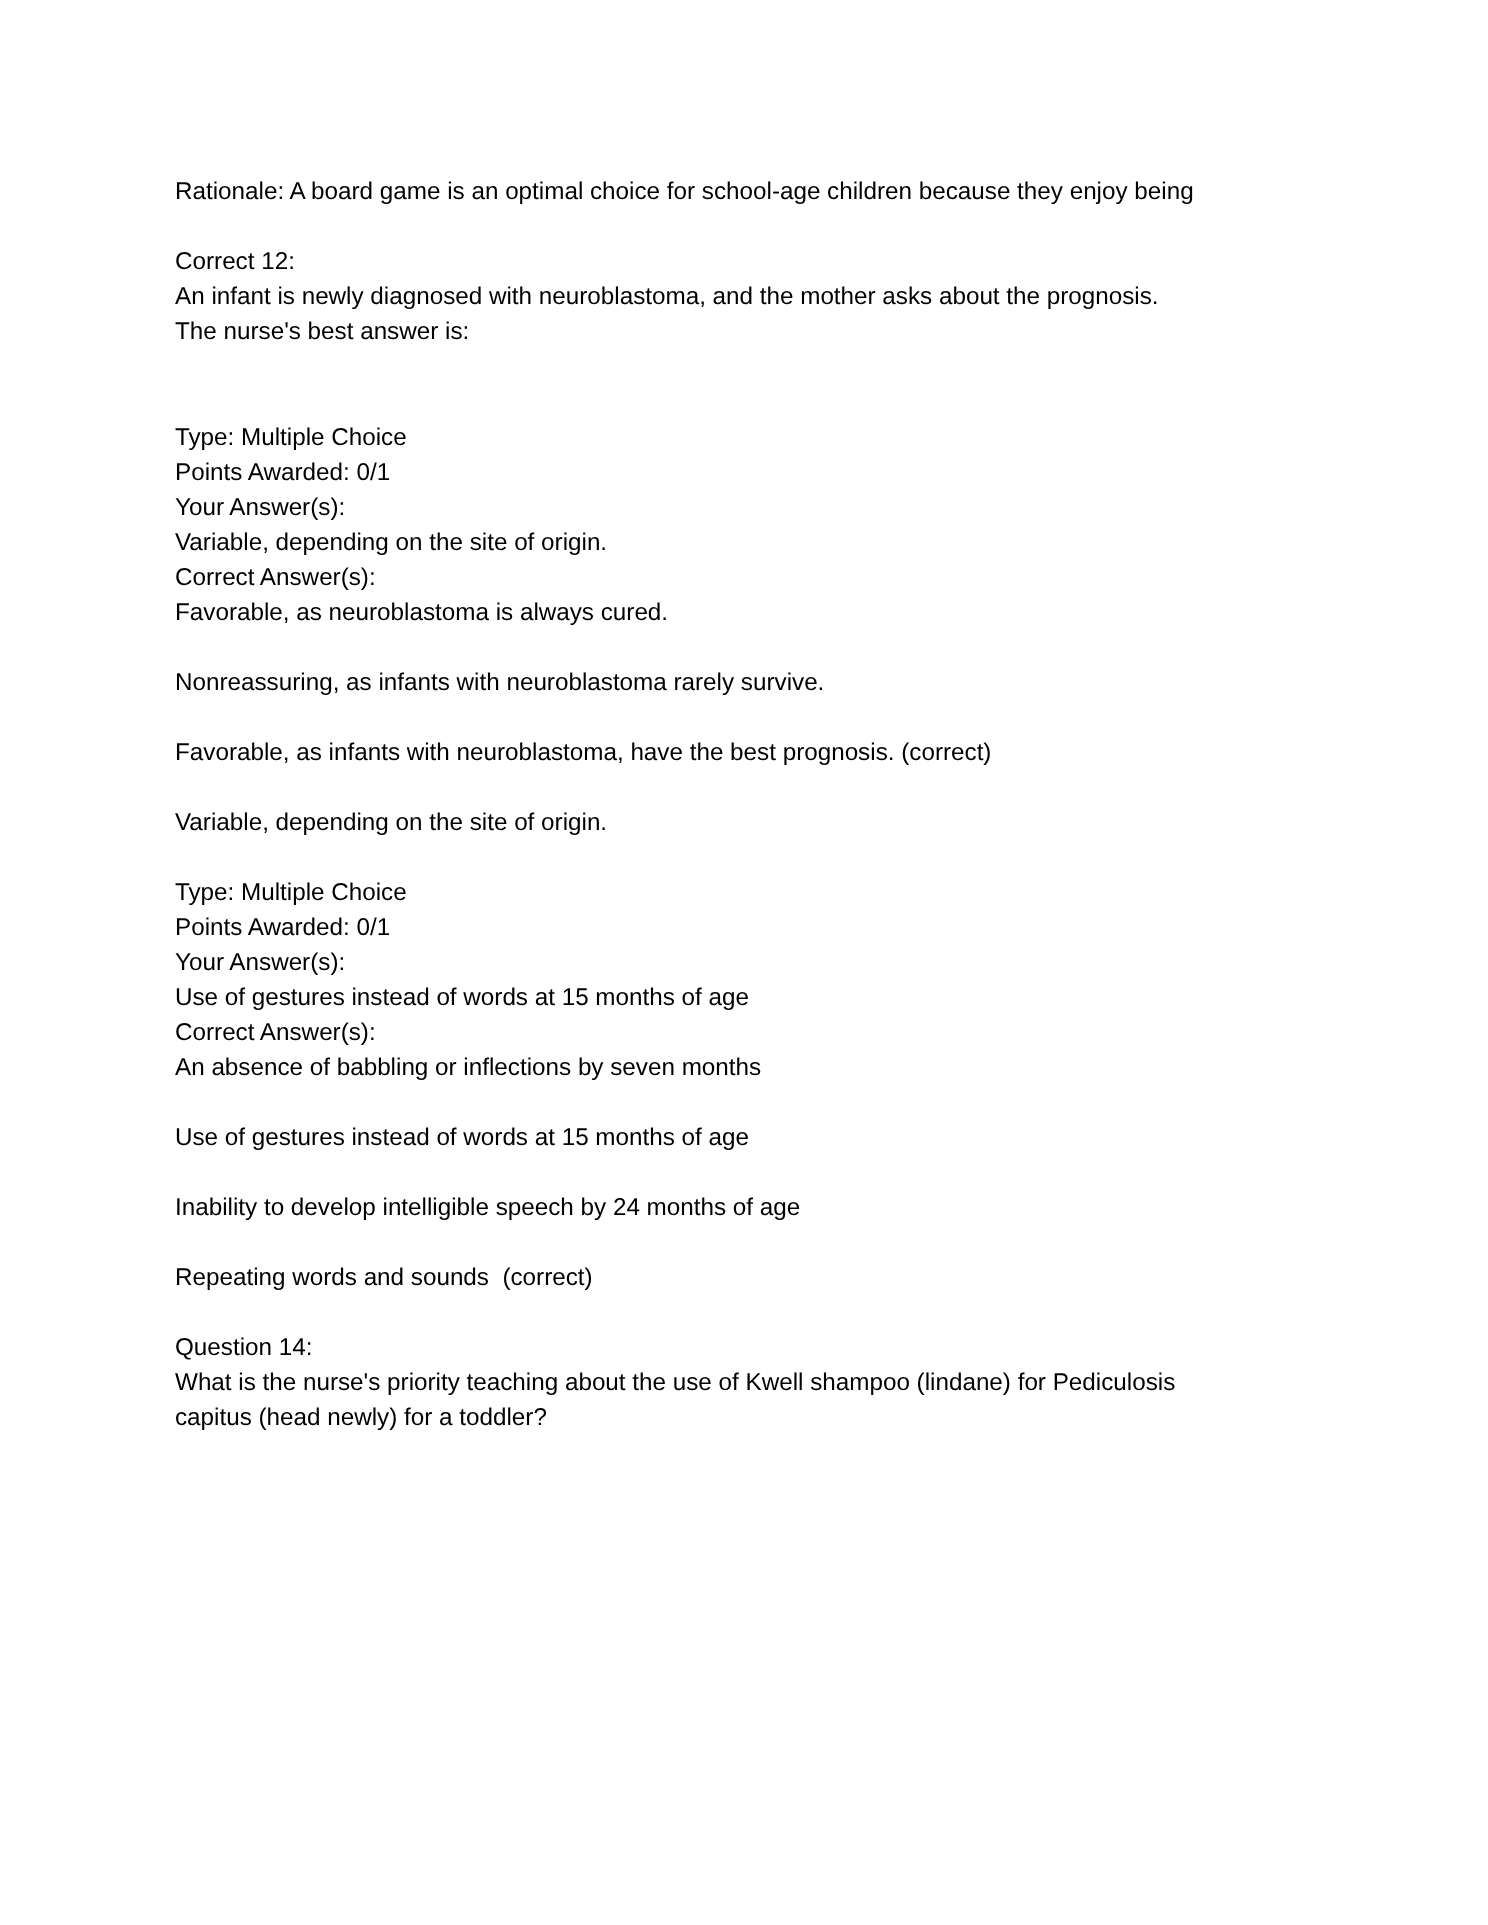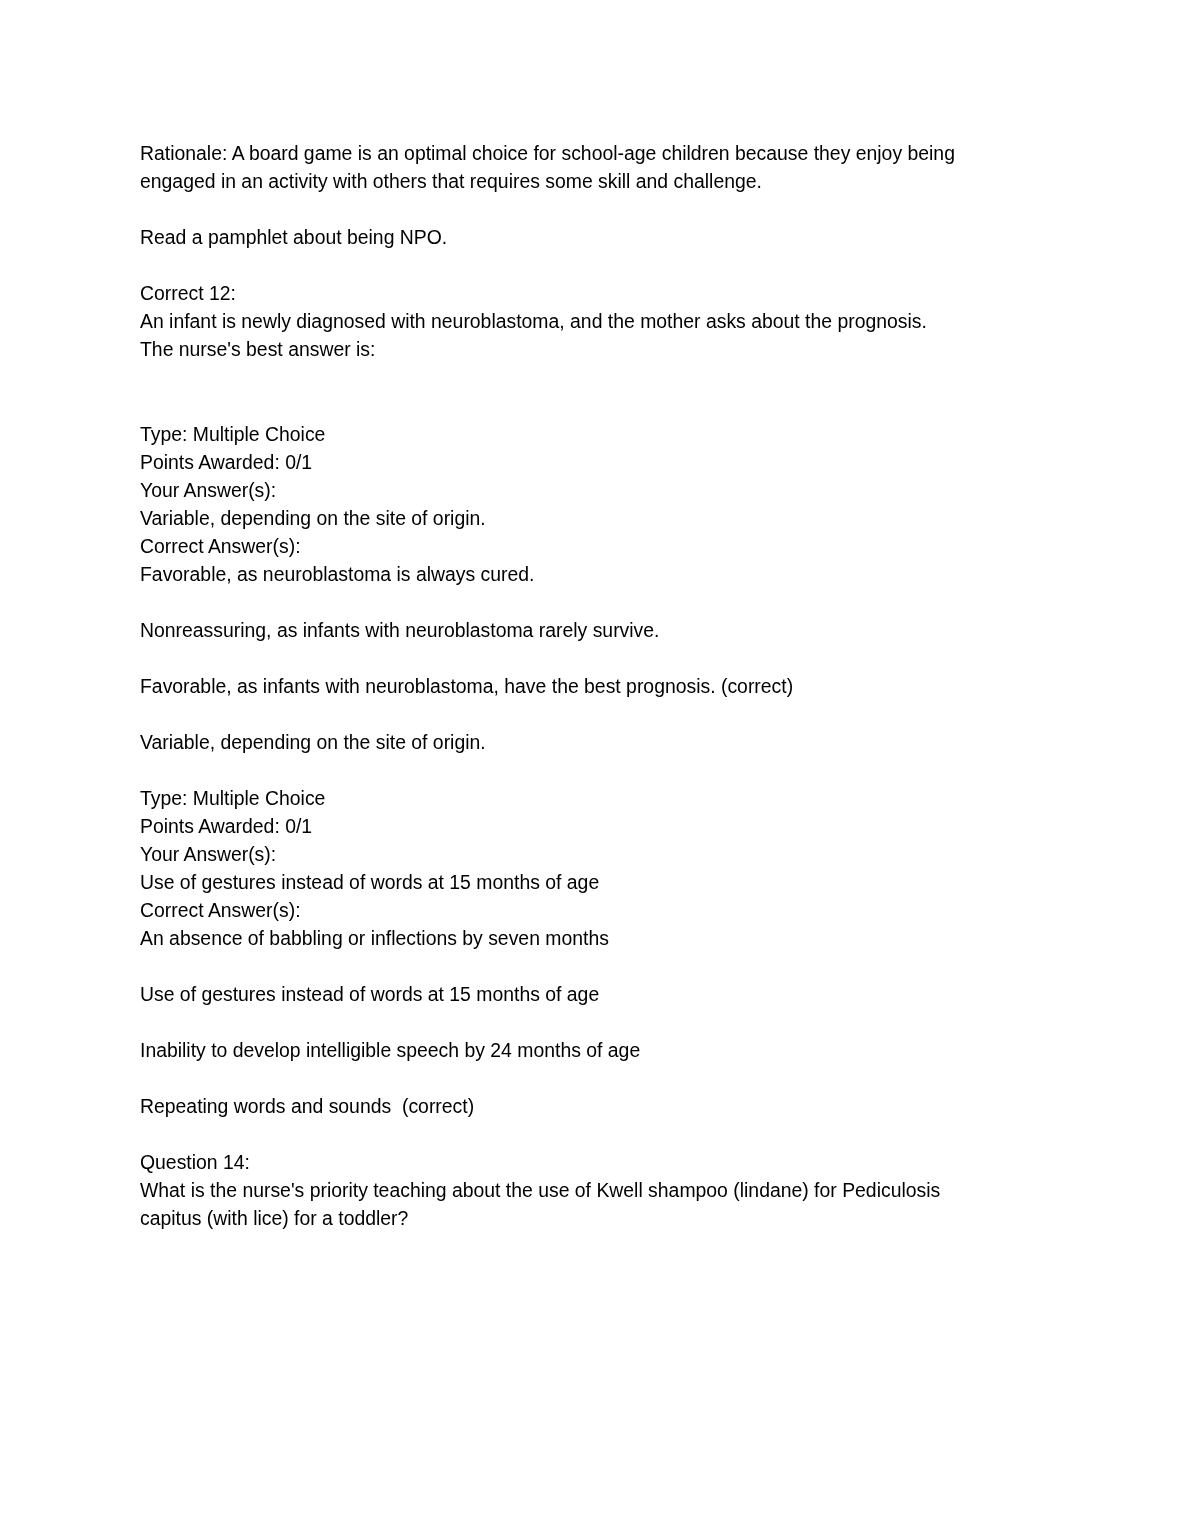--- a/index.html
+++ b/index.html
@@ -32,26 +32,22 @@
     white-space: pre;
   }
 </style>
 </head>
 <body>
 
 <div class="page">
 
   <div class="para">
     <div class="line">Rationale: A board game is an optimal choice for school-age children because they enjoy being</div>
-    <div class="line">engaged in an activity with others that requires some skill and challenge.</div>
   </div>
 
-  <div class="para">
-    <div class="line">Read a pamphlet about being NPO.</div>
-  </div>
 
   <div class="para mb-xl">
     <div class="line">Correct 12:</div>
     <div class="line">An infant is newly diagnosed with neuroblastoma, and the mother asks about the prognosis.</div>
     <div class="line">The nurse's best answer is:</div>
   </div>
 
   <div class="para">
     <div class="line">Type: Multiple Choice</div>
     <div class="line">Points Awarded: 0/1</div>
@@ -87,16 +83,16 @@
   <div class="para">
     <div class="line">Inability to develop intelligible speech by 24 months of age</div>
   </div>
   <div class="para">
     <div class="line">Repeating words and sounds  (correct)</div>
   </div>
 
   <div class="para">
     <div class="line">Question 14:</div>
     <div class="line">What is the nurse's priority teaching about the use of Kwell shampoo (lindane) for Pediculosis</div>
-    <div class="line">capitus (with lice) for a toddler?</div>
+    <div class="line">capitus (head newly) for a toddler?</div>
   </div>
 
 </div>
 
 </body></html>

